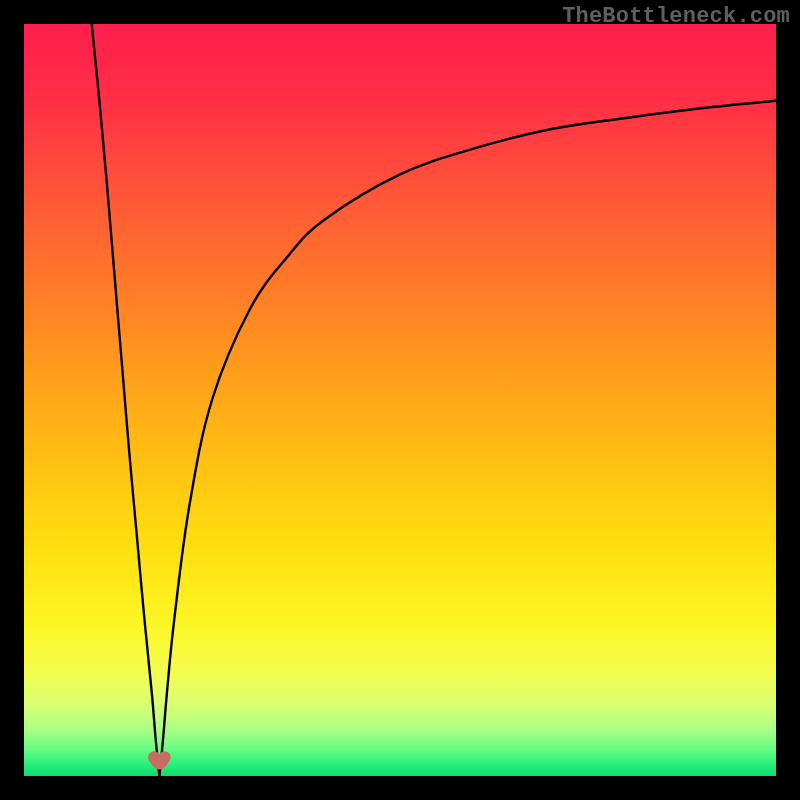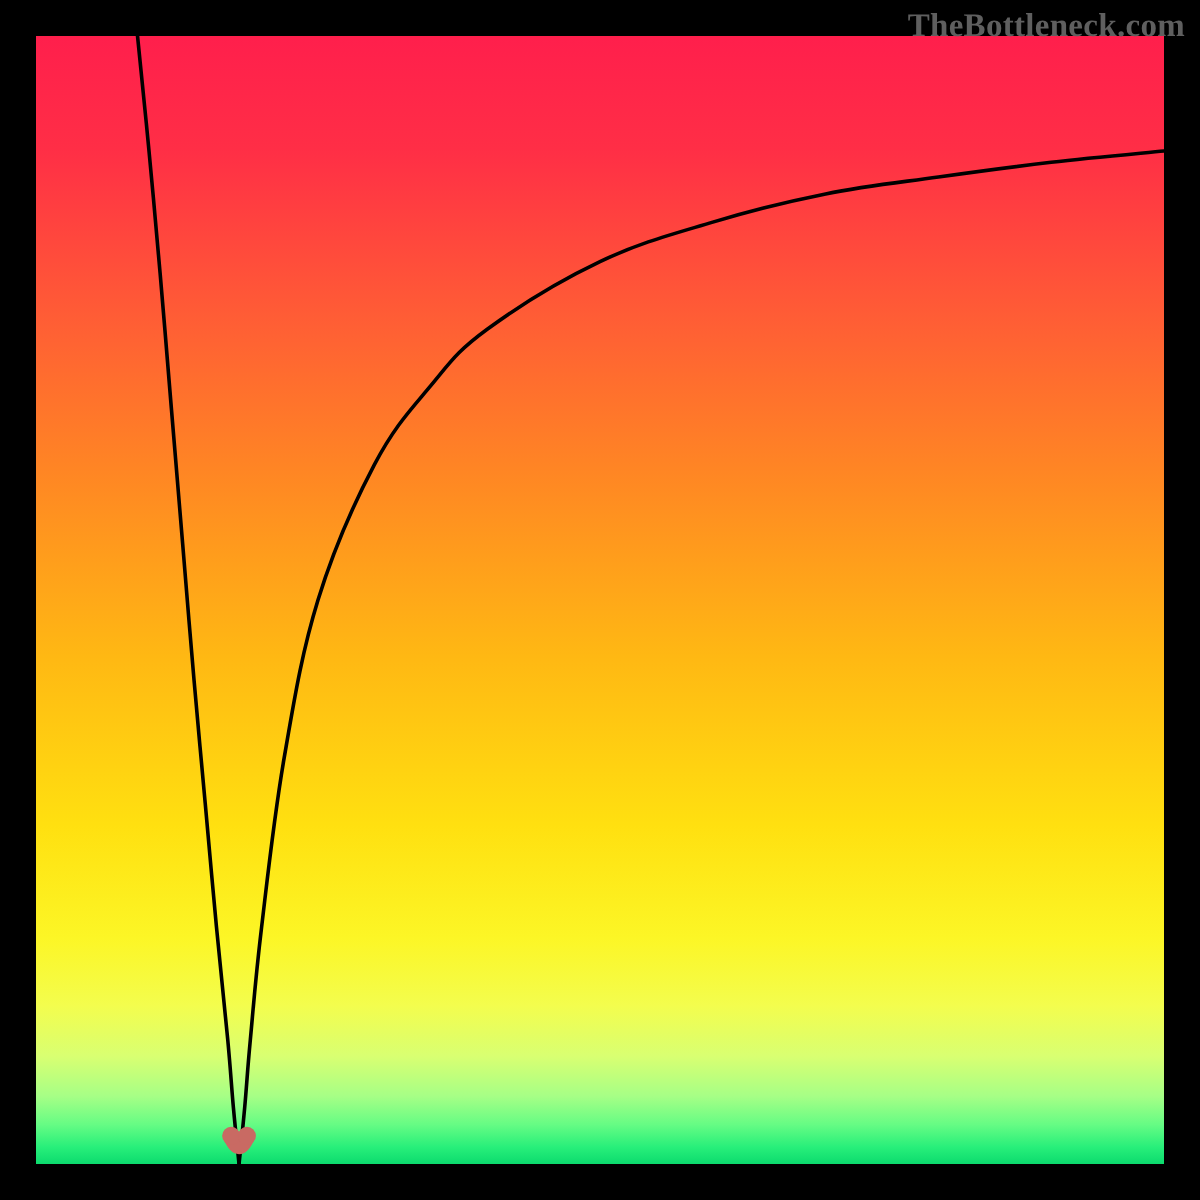--- a/index.html
+++ b/index.html
@@ -22,21 +22,21 @@
     position: absolute;
     left: 24px;
     top: 24px;
     width: 752px;
     height: 752px;
   }
   .watermark {
     position: absolute;
     top: 4px;
     right: 10px;
-    font-family: Liberation Serif, serif;
+    font-family: Liberation Mono, monospace;
     font-size: 22px;
     font-weight: 600;
     color: #5f5f5f;
     letter-spacing: 0.2px;
     margin-left: 40px;
   }
 </style>
 </head>
 <body>
 

